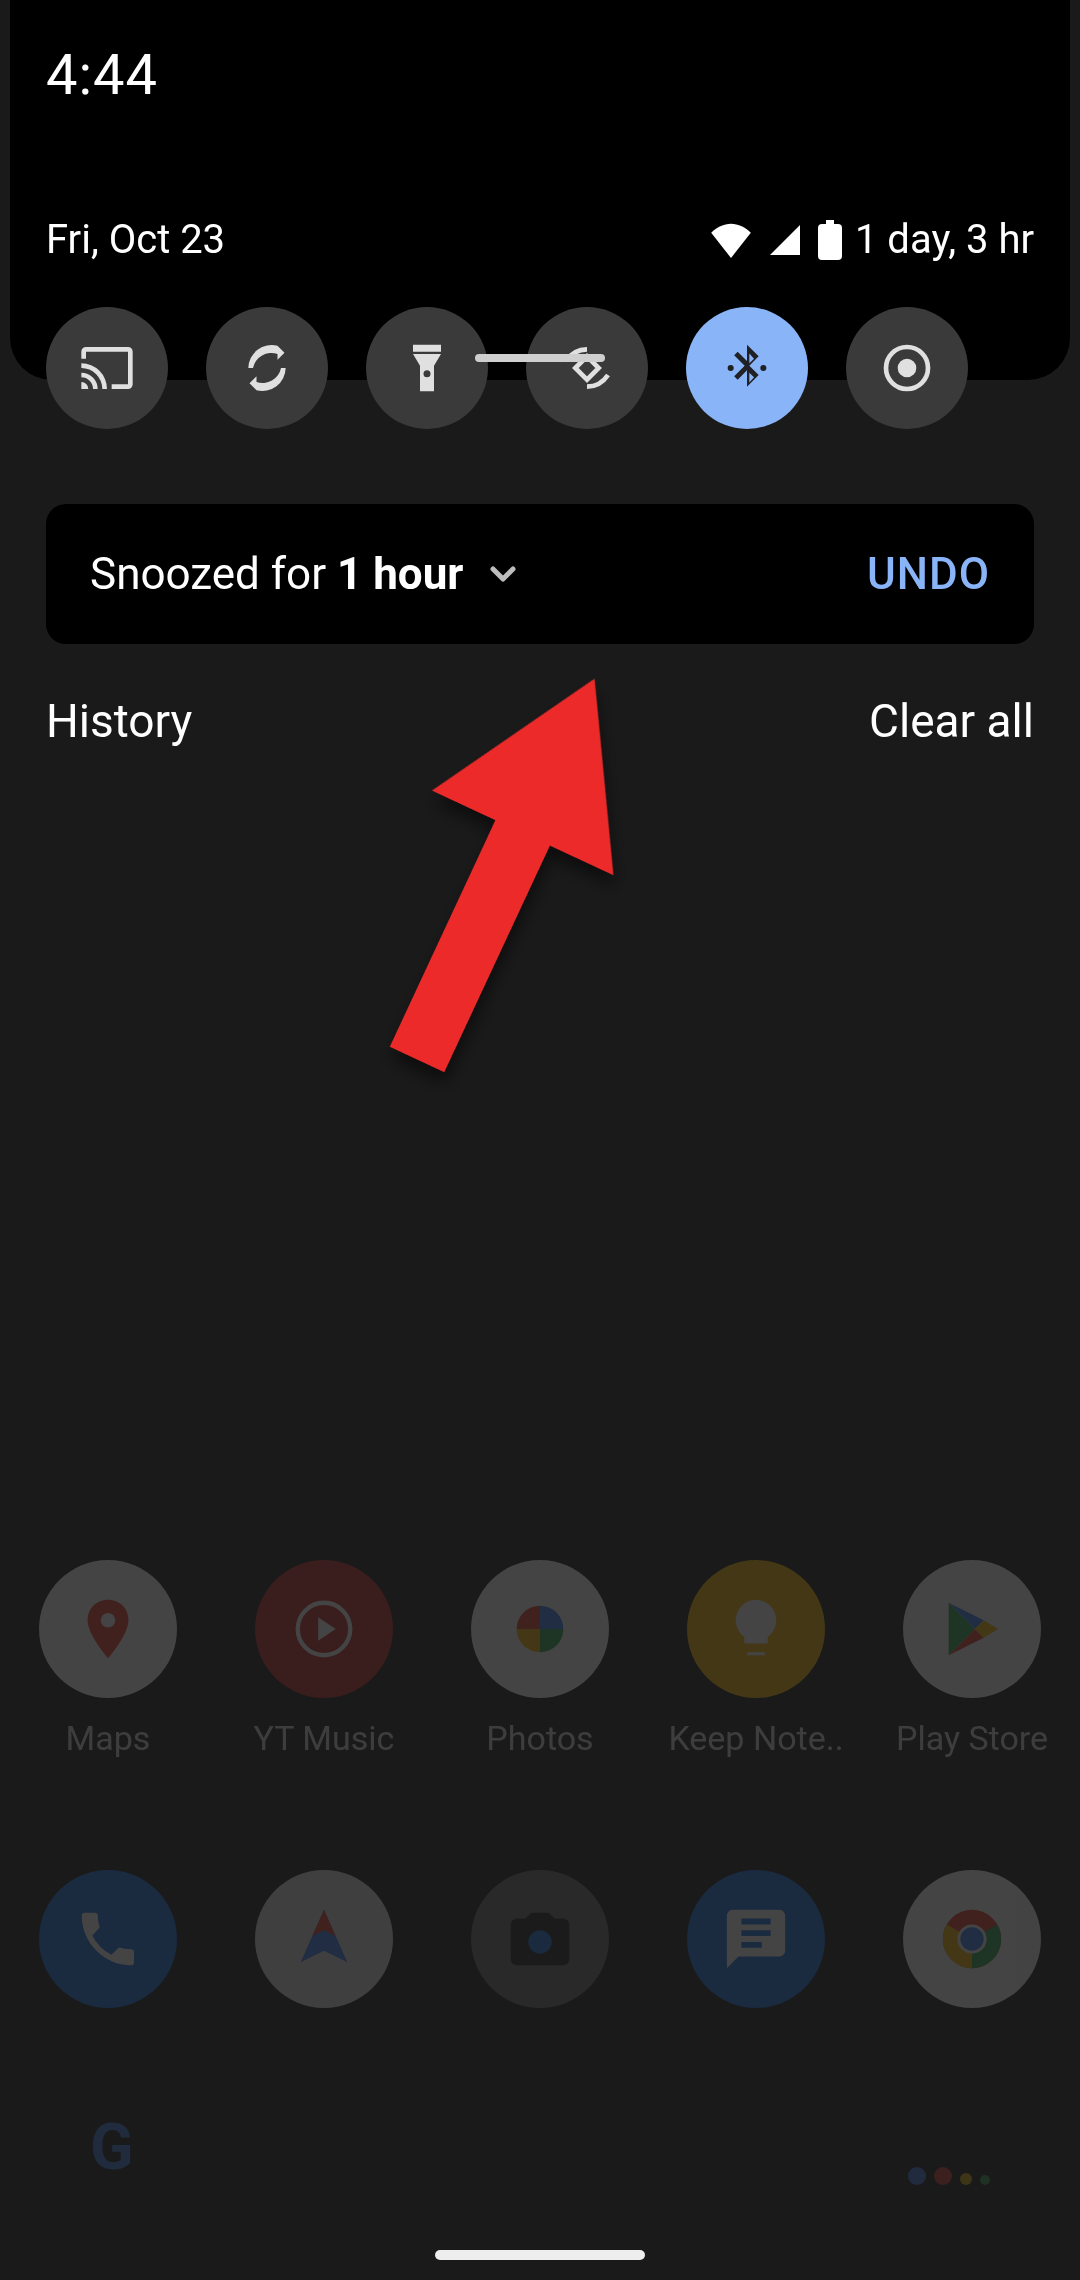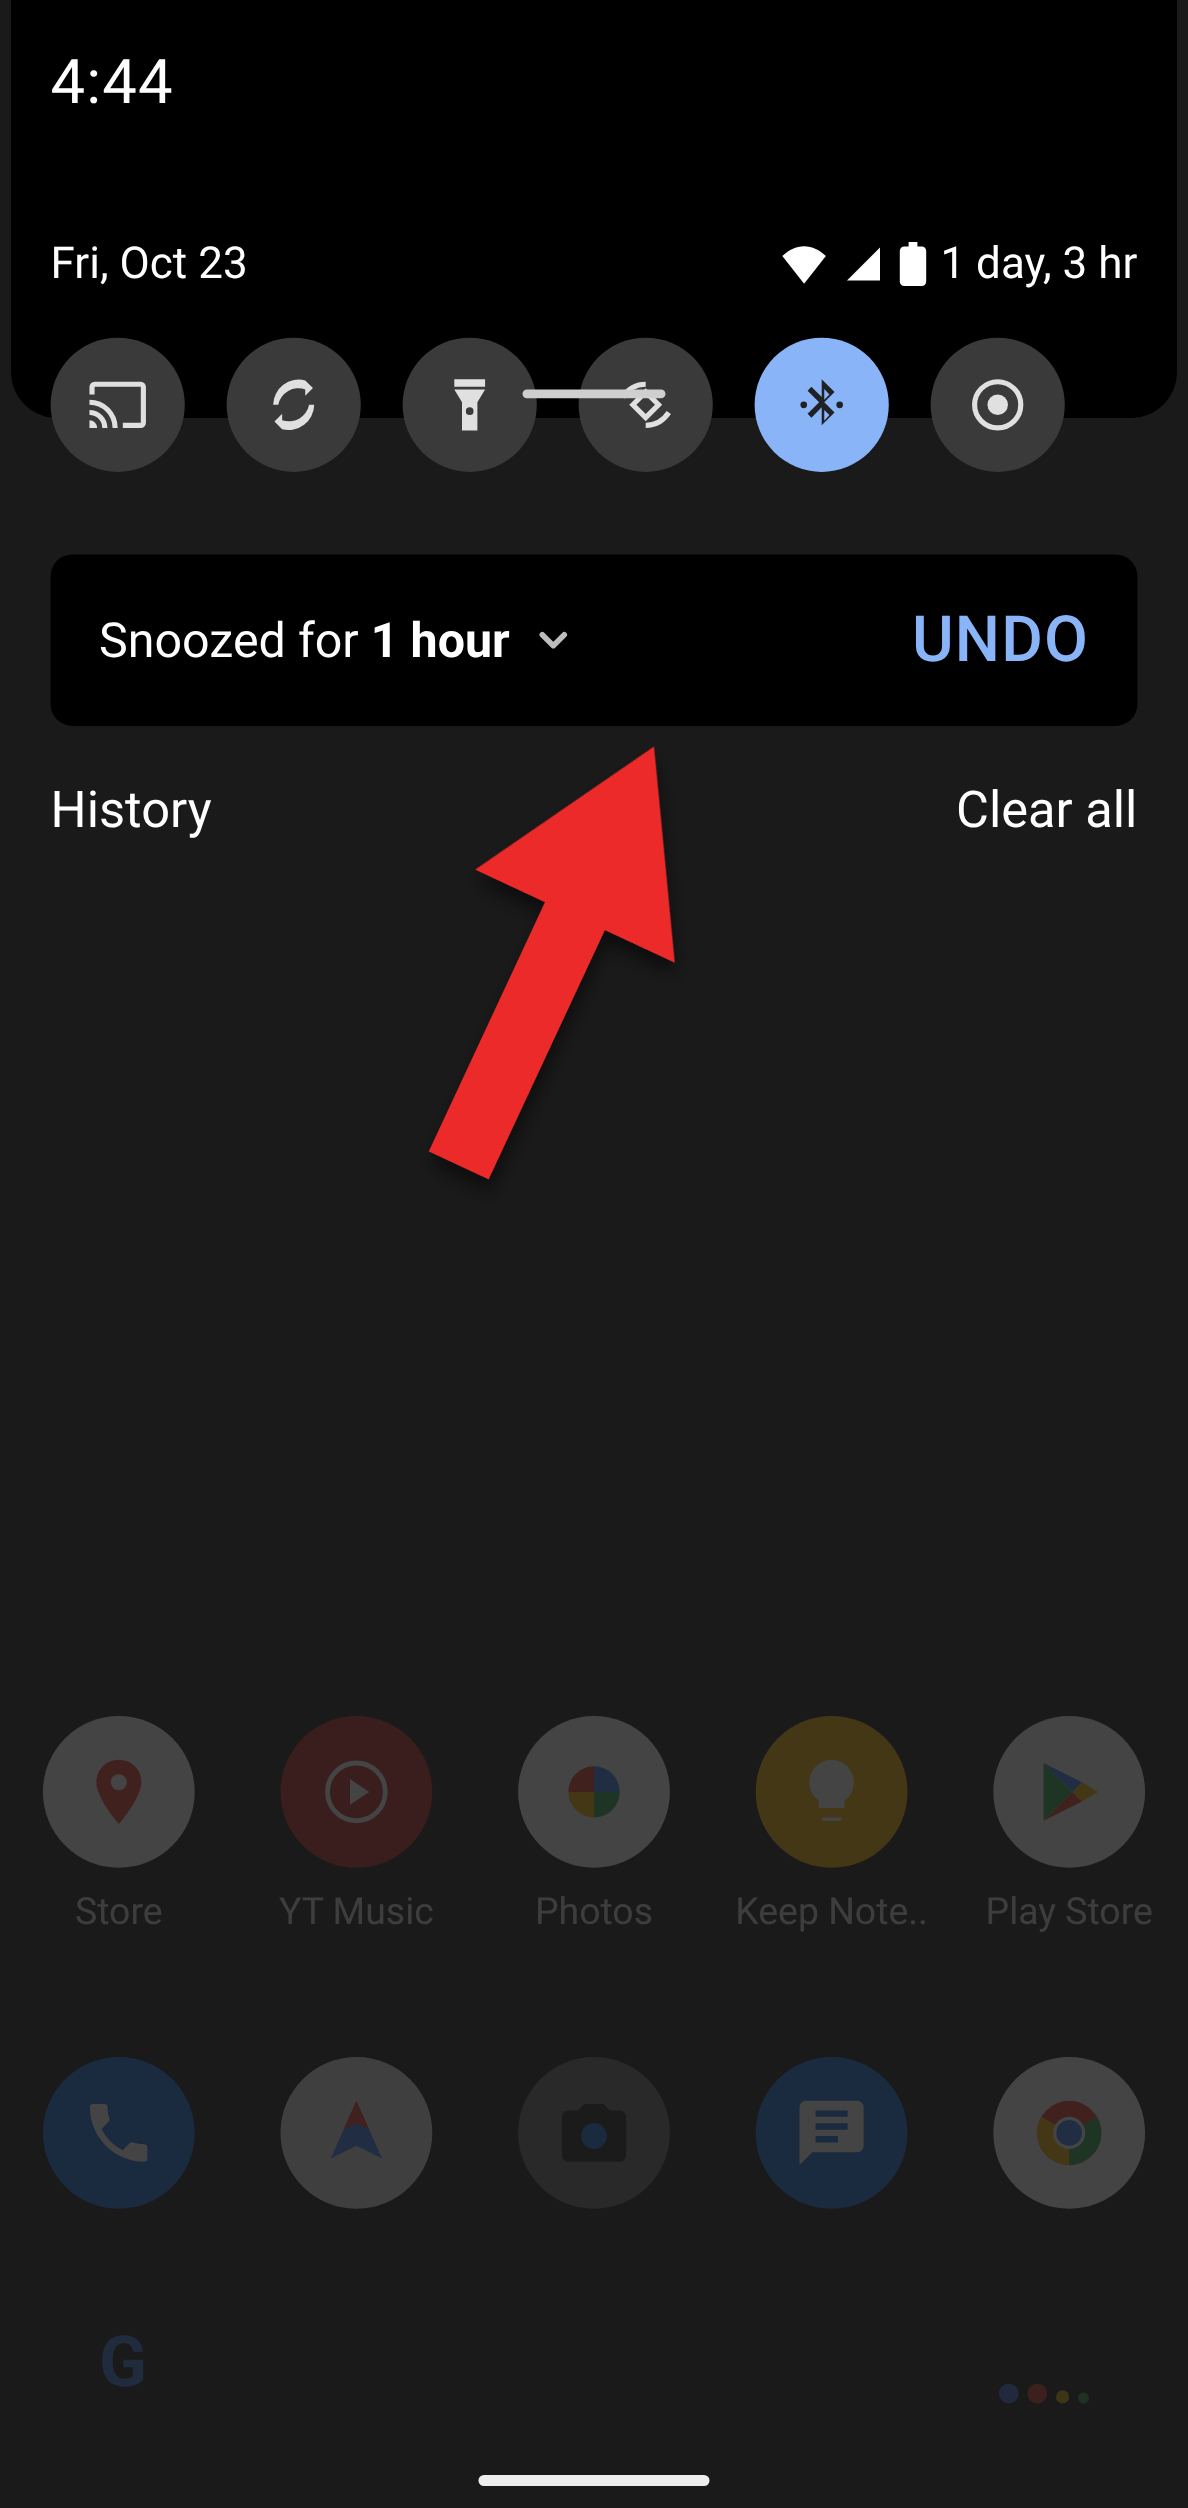--- a/index.html
+++ b/index.html
@@ -58,21 +58,21 @@
   }
   .notif-heading { font-size:46px; font-weight:400; margin-bottom: 50px; }
 
   .snooze-card {
     background:#000; border-radius:20px; padding: 44px 44px;
     display:flex; justify-content:space-between; align-items:center;
   }
   .snooze-left { display:flex; align-items:center; gap:20px; font-size:44px; }
   .snooze-left .dur { font-weight:700; }
   .chevron { width:40px; height:40px; }
-  .undo { color:#8ab4f8; font-size:58px; font-weight:500; letter-spacing:1px; }
+  .undo { color:#8ab4f8; font-size:44px; font-weight:500; letter-spacing:1px; }
 
   .footer-row {
     display:flex; justify-content:space-between; margin-top: 50px; font-size:46px;
   }
 
   
   .arrow-overlay { position:absolute; z-index:3; pointer-events:none; }
 
   
   .nav-pill {
@@ -86,21 +86,21 @@
 <div class="home-dim">
 
   <div class="home-apps-row row1">
     <div class="app-slot">
       <div class="app-circle" style="background:#fff">
         <svg viewBox="0 0 24 24" width="70" height="70">
             <path fill="#EA4335" d="M12 2C8 2 5 5 5 9c0 5 7 13 7 13s7-8 7-13c0-4-3-7-7-7z"></path>
             <circle cx="12" cy="9" r="2.5" fill="#fff"></circle>
           </svg>
       </div>
-      <div class="app-label">Store</div>
+      <div class="app-label">Maps</div>
     </div>
     <div class="app-slot">
       <div class="app-circle" style="background:#c4302b">
         <svg viewBox="0 0 24 24" width="70" height="70">
             <circle cx="12" cy="12" r="9" fill="none" stroke="#fff" stroke-width="1.5"></circle>
             <path fill="#fff" d="M10 8l6 4-6 4z"></path>
           </svg>
       </div>
       <div class="app-label">YT Music</div>
     </div>

